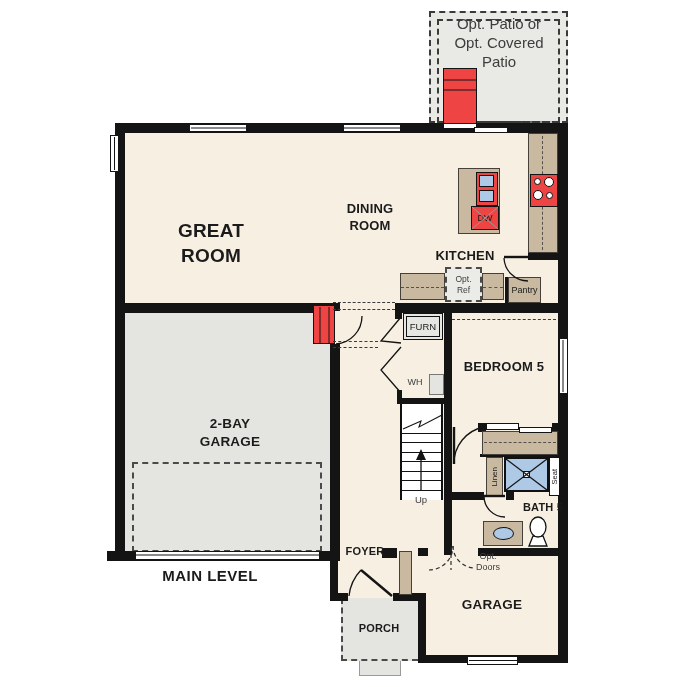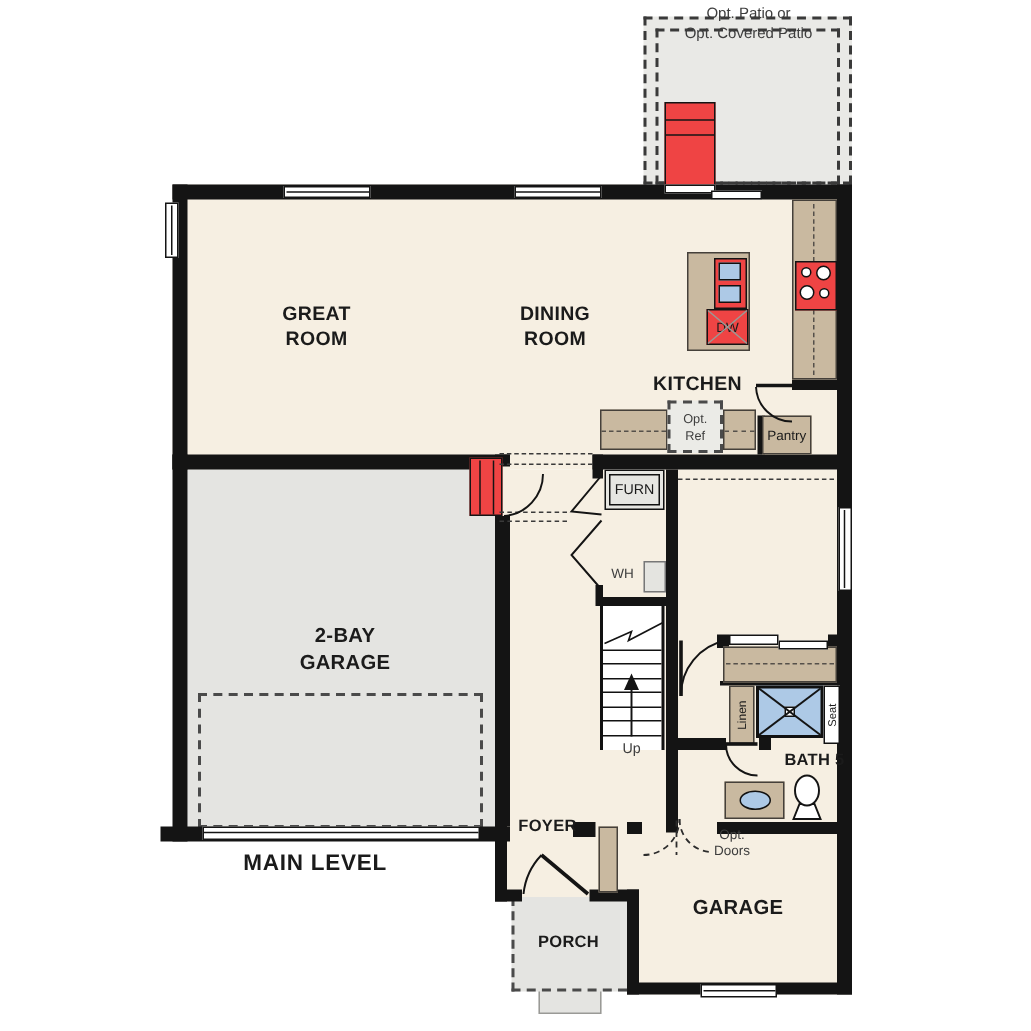--- a/index.html
+++ b/index.html
@@ -28,21 +28,21 @@
 
 <div id="plan">
 
   <div class="abs floor" style="left:115px;top:123px;width:453px;height:190px"></div>
   <div class="abs floor" style="left:330px;top:313px;width:238px;height:288px"></div>
   <div class="abs floor" style="left:418px;top:556px;width:150px;height:107px"></div>
 
   <div class="abs patiofill" style="left:429px;top:11px;width:139px;height:114px"></div>
   <div class="abs" style="left:429px;top:11px;width:139px;height:112px;border:2px dashed var(--dash)"></div>
   <div class="abs" style="left:437px;top:19px;width:123px;height:104px;border:2px dashed var(--dash)"></div>
-  <div class="abs note" style="left:437px;top:4px;width:124px;font-size:10px">Opt. Patio or
+  <div class="abs note" style="left:437px;top:15px;width:124px;font-size:15px">Opt. Patio or
 Opt. Covered Patio</div>
   <div class="abs box" style="left:443px;top:68px;width:34px;height:57px;border-width:1.5px"></div>
 
   <div class="abs grayfill" style="left:125px;top:310px;width:207px;height:242px"></div>
   <div class="abs" style="left:132px;top:462px;width:190px;height:90px;border:2px dashed #4a4a4a"></div>
   <div class="abs grayfill" style="left:359px;top:655px;width:42px;height:21px;border:1px solid #9a9a96"></div>
   <div class="abs grayfill" style="left:341px;top:598px;width:77px;height:63px;border-left:2px dashed #4a4a4a;border-bottom:2px dashed #4a4a4a"></div>
 
   <div class="abs wall" style="left:115px;top:123px;width:453px;height:10px"></div>
   <div class="abs wall" style="left:115px;top:123px;width:10px;height:190px"></div>
@@ -200,27 +200,28 @@
       <line x1="329" y1="307" x2="329" y2="343"></line>
       <line x1="444" y1="80" x2="476" y2="80"></line>
       <line x1="444" y1="90" x2="476" y2="90"></line>
     </g>
     <g fill="#fff" stroke="#141414" stroke-width="1.3">
       <path d="M529,546 L533,536 L543,536 L547,546 Z"></path>
       <ellipse cx="538" cy="527" rx="8" ry="10"></ellipse>
     </g>
   </svg>
 
-  <div class="abs lbl" style="left:161px;top:201px;width:100px;font-size:13px">GREAT
+  <div class="abs lbl" style="left:161px;top:219px;width:100px;font-size:19px">GREAT
 ROOM</div>
   <div class="abs lbl" style="left:320px;top:201px;width:100px;font-size:13px">DINING
 ROOM</div>
   <div class="abs lbl" style="left:415px;top:248px;width:100px;font-size:13px">KITCHEN</div>
   <div class="abs lbl" style="left:180px;top:415px;width:100px;font-size:13.5px">2-BAY
 GARAGE</div>
+  <div class="abs lbl" style="left:444px;top:359px;width:120px;font-size:13px">BEDROOM 5</div>
   <div class="abs lbl" style="left:503px;top:500px;width:80px;font-size:11px">BATH 5</div>
   <div class="abs lbl" style="left:333px;top:544px;width:64px;font-size:11px">FOYER</div>
   <div class="abs lbl" style="left:339px;top:621px;width:80px;font-size:11px">PORCH</div>
   <div class="abs lbl" style="left:442px;top:596px;width:100px;font-size:13.5px">GARAGE</div>
   <div class="abs note" style="left:405px;top:494px;width:32px;font-size:9.5px">Up</div>
   <div class="abs note" style="left:465px;top:551px;width:46px;font-size:9px">Opt.
 Doors</div>
   <div class="abs lbl" style="left:118px;top:566px;width:140px;font-size:15px;text-align:right;letter-spacing:.5px">MAIN LEVEL</div>
 
 </div>

